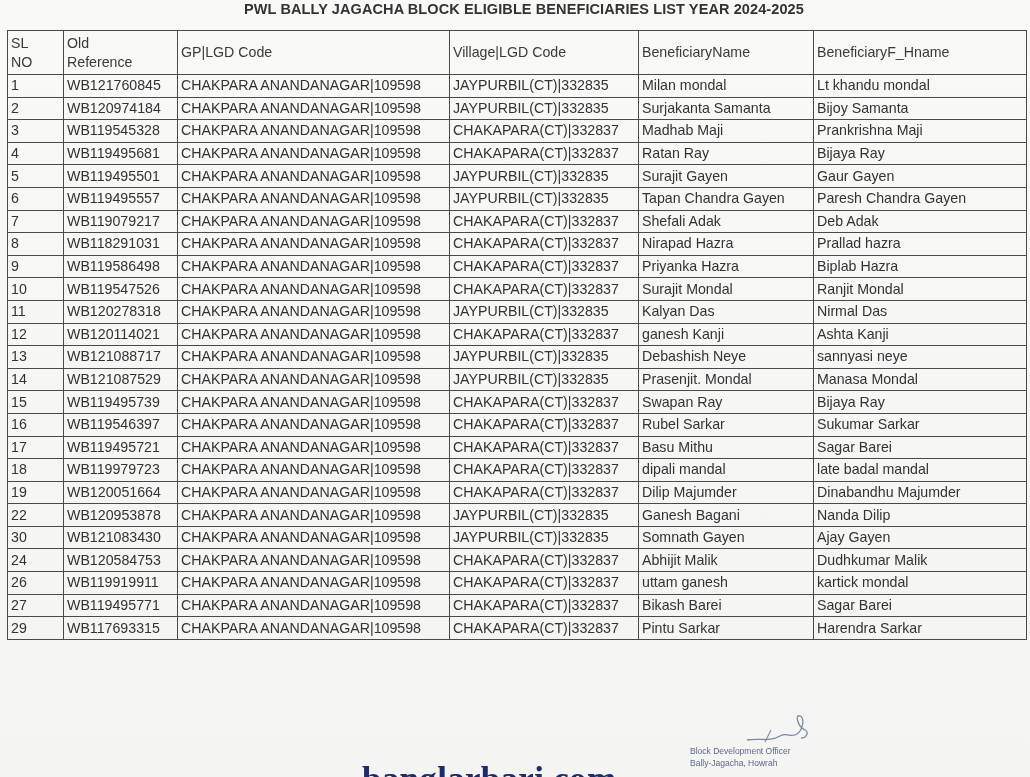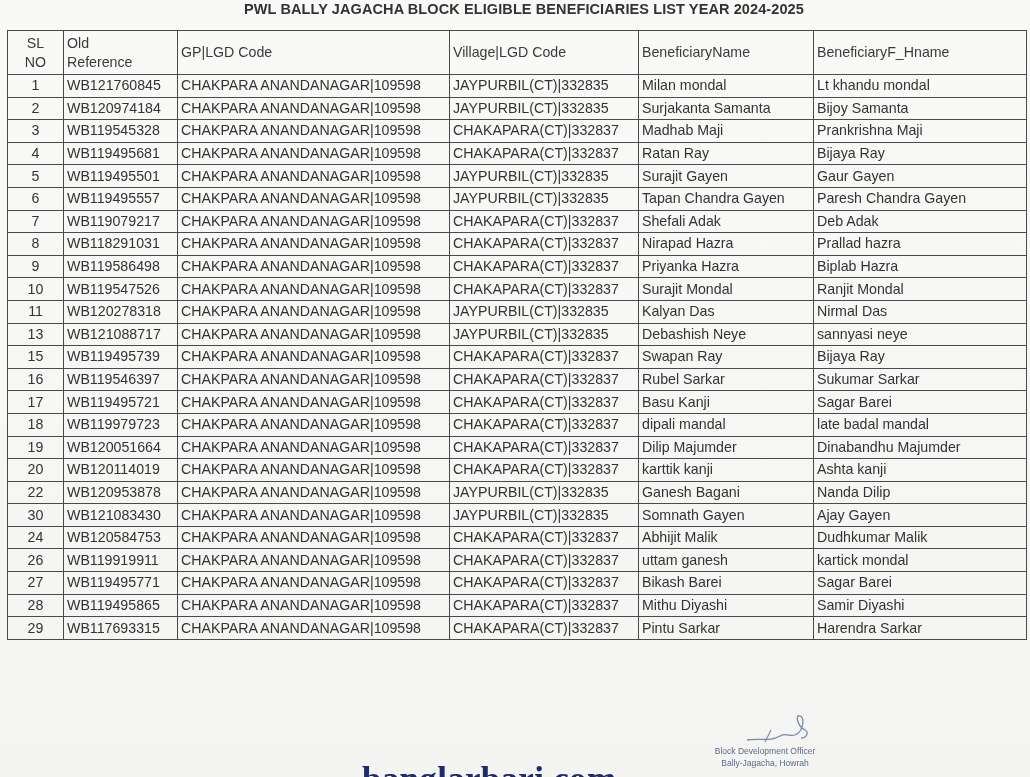--- a/index.html
+++ b/index.html
@@ -26,35 +26,35 @@
     width: 1019px;
   }
   table.grid th, table.grid td {
     border: 1.4px solid #4a4a4a;
     padding: 0 3px;
     font-size: 14.2px; line-height: 21px; height: 21.6px;
     white-space: nowrap; overflow: hidden;
     font-weight: normal; text-align: left; color: #333;
   }
   table.grid th { height: 43px; line-height: 19px; vertical-align: middle; color: #3a3a3a; }
-  table.grid td.sl, table.grid th.sl { text-align: center; }
+  table.grid td.sl, table.grid th.sl { text-align: left; }
   col.c-sl { width: 56px; }
   col.c-ref { width: 114px; }
   col.c-gp { width: 272px; }
   col.c-vil { width: 189px; }
   col.c-name { width: 175px; }
   col.c-fname { width: 213px; }
   .watermark {
     position: absolute; left: 362px; top: 760px;
     font-size: 35px; font-weight: bold; color: #1f2a6b;
     font-family: Liberation Serif, serif; letter-spacing: 0.3px;
   }
   .sig {
     position: absolute; left: 690px; top: 745px; width: 150px;
-    font-size: 8.5px; line-height: 12px; color: #5a6a8a; text-align: center;
+    font-size: 8.5px; line-height: 12px; color: #5a6a8a; text-align: left;
   }
   .sig-mark {
     position: absolute; left: 745px; top: 708px;
   }
 </style>
 </head>
 <body>
 
 <div class="page">
   <div class="title">PWL BALLY JAGACHA BLOCK ELIGIBLE  BENEFICIARIES LIST YEAR 2024-2025</div>
@@ -161,76 +161,84 @@
         </tr>
         <tr>
           <td class="sl">11</td>
           <td>WB120278318</td>
           <td>CHAKPARA ANANDANAGAR|109598</td>
           <td>JAYPURBIL(CT)|332835</td>
           <td>Kalyan Das</td>
           <td>Nirmal Das</td>
         </tr>
         <tr>
+          <td class="sl">12</td>
+          <td>WB120114021</td>
+          <td>CHAKPARA ANANDANAGAR|109598</td>
+          <td>CHAKAPARA(CT)|332837</td>
+          <td>ganesh Kanji</td>
+          <td>Ashta Kanji</td>
+        </tr>
+        <tr>
           <td class="sl">13</td>
           <td>WB121088717</td>
           <td>CHAKPARA ANANDANAGAR|109598</td>
           <td>JAYPURBIL(CT)|332835</td>
           <td>Debashish Neye</td>
           <td>sannyasi neye</td>
         </tr>
         <tr>
+          <td class="sl">14</td>
+          <td>WB121087529</td>
+          <td>CHAKPARA ANANDANAGAR|109598</td>
+          <td>JAYPURBIL(CT)|332835</td>
+          <td>Prasenjit. Mondal</td>
+          <td>Manasa Mondal</td>
+        </tr>
+        <tr>
           <td class="sl">15</td>
           <td>WB119495739</td>
           <td>CHAKPARA ANANDANAGAR|109598</td>
           <td>CHAKAPARA(CT)|332837</td>
           <td>Swapan Ray</td>
           <td>Bijaya Ray</td>
         </tr>
         <tr>
           <td class="sl">16</td>
           <td>WB119546397</td>
           <td>CHAKPARA ANANDANAGAR|109598</td>
           <td>CHAKAPARA(CT)|332837</td>
           <td>Rubel Sarkar</td>
           <td>Sukumar Sarkar</td>
         </tr>
         <tr>
           <td class="sl">17</td>
           <td>WB119495721</td>
           <td>CHAKPARA ANANDANAGAR|109598</td>
           <td>CHAKAPARA(CT)|332837</td>
-          <td>Basu Kanji</td>
+          <td>Basu Mithu</td>
           <td>Sagar Barei</td>
         </tr>
         <tr>
           <td class="sl">18</td>
           <td>WB119979723</td>
           <td>CHAKPARA ANANDANAGAR|109598</td>
           <td>CHAKAPARA(CT)|332837</td>
           <td>dipali mandal</td>
           <td>late badal mandal</td>
         </tr>
         <tr>
           <td class="sl">19</td>
           <td>WB120051664</td>
           <td>CHAKPARA ANANDANAGAR|109598</td>
           <td>CHAKAPARA(CT)|332837</td>
           <td>Dilip Majumder</td>
           <td>Dinabandhu Majumder</td>
         </tr>
         <tr>
-          <td class="sl">20</td>
-          <td>WB120114019</td>
-          <td>CHAKPARA ANANDANAGAR|109598</td>
-          <td>CHAKAPARA(CT)|332837</td>
-          <td>karttik kanji</td>
-          <td>Ashta kanji</td>
-        </tr>
-        <tr>
           <td class="sl">22</td>
           <td>WB120953878</td>
           <td>CHAKPARA ANANDANAGAR|109598</td>
           <td>JAYPURBIL(CT)|332835</td>
           <td>Ganesh Bagani</td>
           <td>Nanda Dilip</td>
         </tr>
         <tr>
           <td class="sl">30</td>
           <td>WB121083430</td>
@@ -255,28 +263,20 @@
           <td>uttam ganesh</td>
           <td>kartick mondal</td>
         </tr>
         <tr>
           <td class="sl">27</td>
           <td>WB119495771</td>
           <td>CHAKPARA ANANDANAGAR|109598</td>
           <td>CHAKAPARA(CT)|332837</td>
           <td>Bikash Barei</td>
           <td>Sagar Barei</td>
-        </tr>
-        <tr>
-          <td class="sl">28</td>
-          <td>WB119495865</td>
-          <td>CHAKPARA ANANDANAGAR|109598</td>
-          <td>CHAKAPARA(CT)|332837</td>
-          <td>Mithu Diyashi</td>
-          <td>Samir Diyashi</td>
         </tr>
         <tr>
           <td class="sl">29</td>
           <td>WB117693315</td>
           <td>CHAKPARA ANANDANAGAR|109598</td>
           <td>CHAKAPARA(CT)|332837</td>
           <td>Pintu Sarkar</td>
           <td>Harendra Sarkar</td>
         </tr>
       </tbody>

